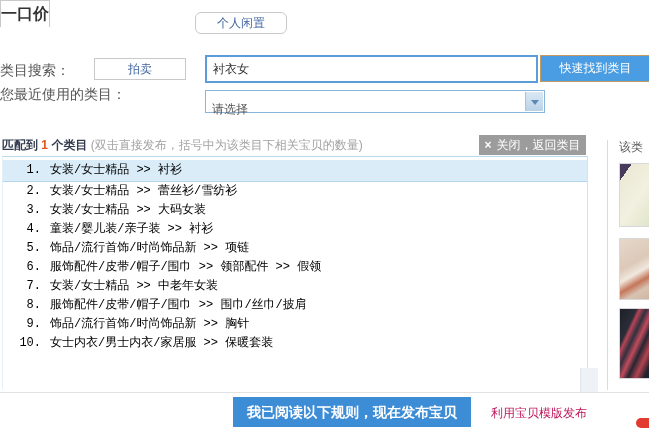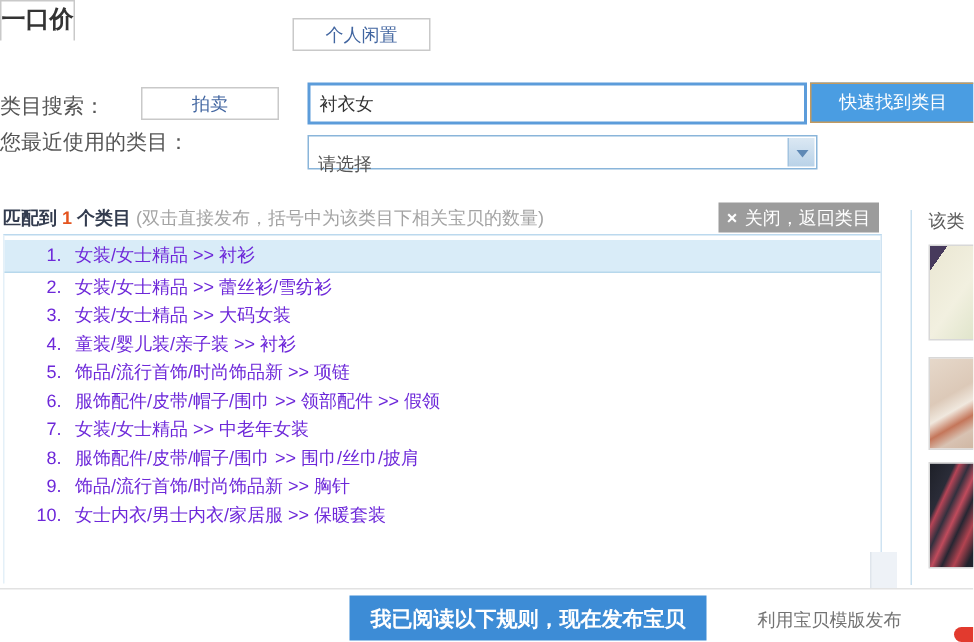--- a/index.html
+++ b/index.html
@@ -14,21 +14,21 @@
   .tab-active {
     left: 0; top: 8; width: 84; height: 27px; line-height: 26px; z-index: 2;
     border: 1px solid #c9c9c9; border-bottom: none;
     font-size: 16px; font-weight: bold; color: #333;
   }
   .tab-plain {
     top: 12px; width: 92px; height: 22px; line-height: 20px;
     border: 1px solid #c9c9c9; font-size: 12px; color: #4165a0;
   }
   #tab-auction { left: 94px; margin-top: 46px; }
-  #tab-idle    { left: 195px; }
+  #tab-idle    { left: 195px; border-radius: 6px; }
   
   .form-label { position: absolute; left: 0; width: 200px; text-align: left;
     font-size: 14px; color: #555; }
   #search-label { top: 62px; }
   #recent-label { top: 86px; }
   #search-input {
     position: absolute; left: 205px; top: 55px; width: 333px; height: 27px;
     border: 2px solid #5c9cda; font-size: 12px; color: #333; padding: 12px 6px;
     font-family: inherit; outline: none;
   }
@@ -63,22 +63,22 @@
     background: #9c9c9c; color: #fff; font-size: 12px; line-height: 20px;
     text-align: center; cursor: pointer;
   }
   #close-button .x { font-weight: bold; margin-right: 5px; }
   
   #category-list {
     position: absolute; left: 2px; top: 156px; width: 586px; height: 233px;
     border-top: 1px solid #bcd9ee; border-right: 1px solid #cfe3f2;
     border-left: 1px solid #e4f0f8; background: #fff; padding-top: 3px;
   }
-  .list-row { height: 19px; line-height: 19px; font-size: 12px; color: #6d28d9;
-    white-space: nowrap; cursor: pointer; }
+  .list-row { height: 19px; line-height: 19px; font-size: 12px; color: #000000;
+    white-space: nowrap; cursor: pointer; font-family: Liberation Mono, monospace; }
   .list-row.highlighted { background: #d9ecf8; border-bottom: 1px solid #b7d8ec; height: 22px; line-height: 21px; }
   .row-num { display: inline-block; width: 38px; text-align: right; margin-right: 9px; }
   
   #side-panel-border { position: absolute; left: 607px; top: 140px; height: 250px;
     border-left: 1px solid #c9e0ef; }
   #side-heading { position: absolute; left: 619px; top: 139px; font-size: 12px; color: #5a5a5a; }
   .thumb { position: absolute; left: 619px; width: 36px; border: 1px solid #d8d8d8; }
   #thumb-1 { top: 163px; height: 64px;
     background: linear-gradient(125deg, #473a5c 0%, #473a5c 15%, #ece9d6 15%, #f2f0e0 55%, #dde3c8 100%); }
   #thumb-2 { top: 238px; height: 62px;
@@ -88,21 +88,21 @@
   #scroll-corner { position: absolute; left: 580px; top: 368px; width: 18px; height: 24px;
     background: #eef2f7; border-left: 1px solid #dfe5ec; }
   
   #footer-divider { position: absolute; left: 0; top: 392px; width: 649px; height: 1px; background: #e2e2e2; }
   #publish-button {
     position: absolute; left: 233px; top: 397px; width: 238px; height: 30px;
     background: #3d8cd6; color: #fff; font-size: 14px; font-weight: bold;
     line-height: 30px; text-align: center; cursor: pointer;
   }
   #template-link { position: absolute; left: 491px; top: 405px; font-size: 12px;
-    color: #737373; cursor: pointer; margin-left: 14px; }
+    color: #be185d; cursor: pointer; }
   #red-sliver { position: absolute; left: 636px; top: 418px; width: 13px; height: 10px;
     background: #e23a2e; border-radius: 6px 0 0 6px; }
 </style>
 </head>
 <body>
 
 <div id="screen">
 
   <div class="tab tab-active">一口价</div>
   <div class="tab tab-plain" id="tab-auction">拍卖</div>

